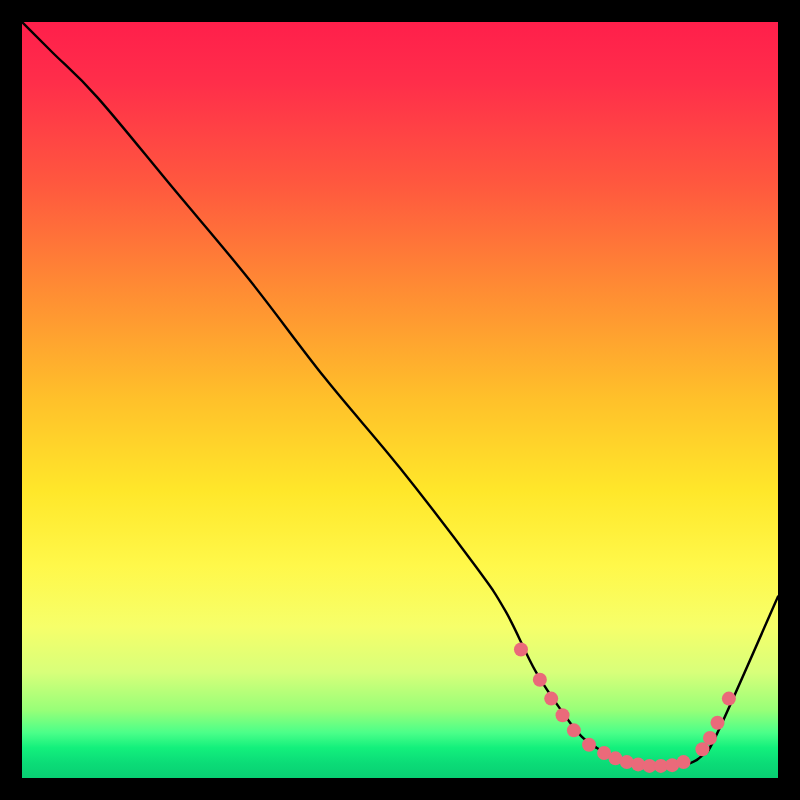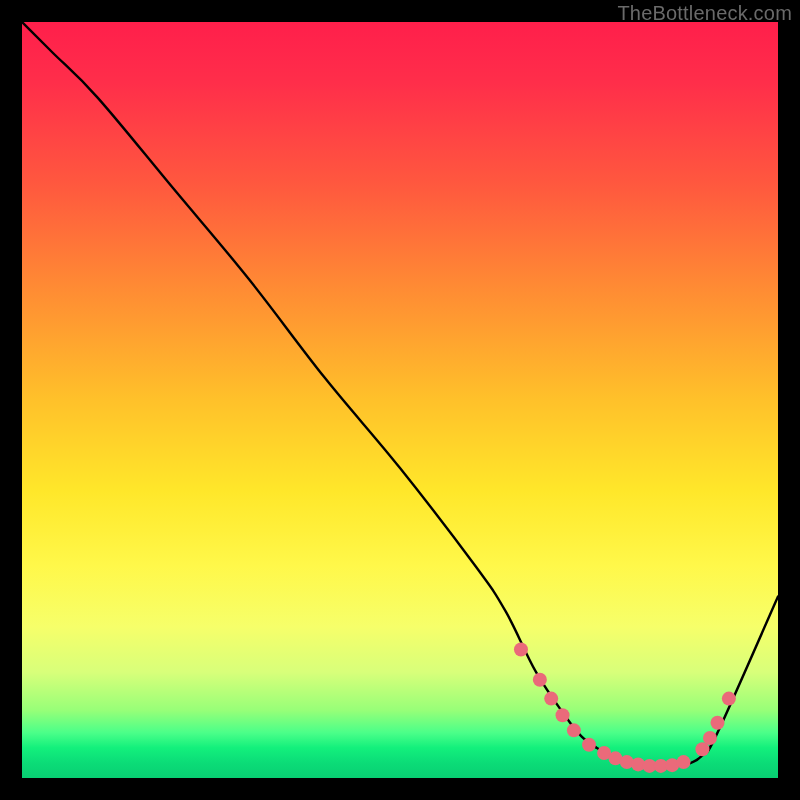--- a/index.html
+++ b/index.html
@@ -61,21 +61,20 @@
     position: absolute;
     inset: 0;
     width: 100%;
     height: 100%;
   }
 </style>
 </head>
 <body>
 
 <div class="frame">
-  <div class="watermark">TheBottleneck.com</div>
   <div class="plot-area">
     <div class="gradient-bg"></div>
     <svg class="curve" viewBox="0 0 756 756" preserveAspectRatio="none">
       <path id="curve-path" fill="none" stroke="#000000" stroke-width="2.4" stroke-linejoin="round" stroke-linecap="round" d="M 0.00 0.00 C 5.44 5.44, 16.63 16.63, 30.24 30.24 C 43.85 43.85, 53.83 51.11, 75.60 75.60 C 97.37 100.09, 123.98 133.66, 151.20 166.32 C 178.42 198.98, 199.58 223.02, 226.80 257.04 C 254.02 291.06, 275.18 321.30, 302.40 355.32 C 329.62 389.34, 350.78 412.02, 378.00 446.04 C 405.22 480.06, 434.55 518.46, 453.60 544.32 C 472.65 570.18, 472.95 570.63, 483.84 589.68 C 494.73 608.73, 503.19 631.11, 514.08 650.16 C 524.97 669.21, 536.16 683.95, 544.32 695.52 C 552.48 707.09, 554.00 708.98, 559.44 714.42 C 564.88 719.86, 569.12 722.36, 574.56 725.76 C 580.00 729.16, 584.24 730.87, 589.68 733.32 C 595.12 735.77, 599.36 737.74, 604.80 739.37 C 610.24 741.00, 614.48 741.58, 619.92 742.39 C 625.36 743.21, 629.60 743.63, 635.04 743.90 C 640.48 744.18, 644.72 744.18, 650.16 743.90 C 655.60 743.63, 659.84 744.30, 665.28 742.39 C 670.72 740.49, 674.96 739.04, 680.40 733.32 C 685.84 727.60, 681.91 739.22, 695.52 710.64 C 709.13 682.06, 745.11 599.05, 756.00 574.56"></path>
       <g id="markers">
           <circle cx="498.96" cy="627.48" r="7" fill="#ea6a7a" stroke="#c94a5a" stroke-width="0"></circle>
           <circle cx="517.86" cy="657.72" r="7" fill="#ea6a7a" stroke="#c94a5a" stroke-width="0"></circle>
           <circle cx="529.20" cy="676.62" r="7" fill="#ea6a7a" stroke="#c94a5a" stroke-width="0"></circle>
           <circle cx="540.54" cy="693.25" r="7" fill="#ea6a7a" stroke="#c94a5a" stroke-width="0"></circle>
           <circle cx="551.88" cy="708.37" r="7" fill="#ea6a7a" stroke="#c94a5a" stroke-width="0"></circle>

